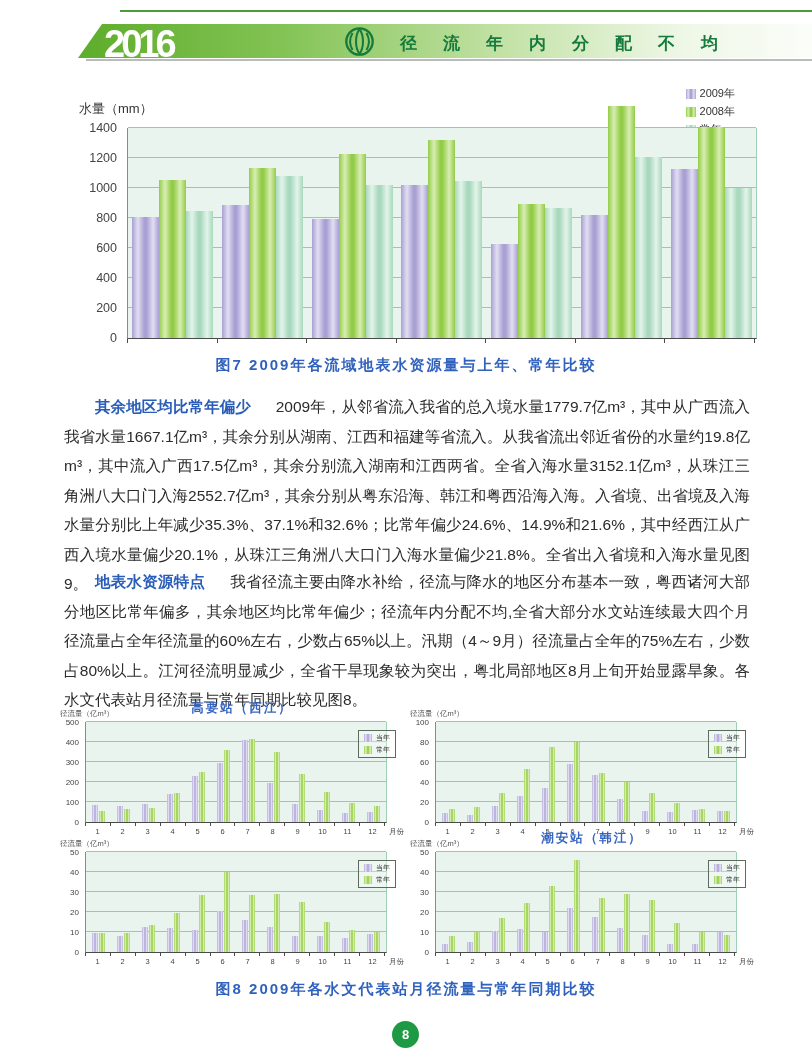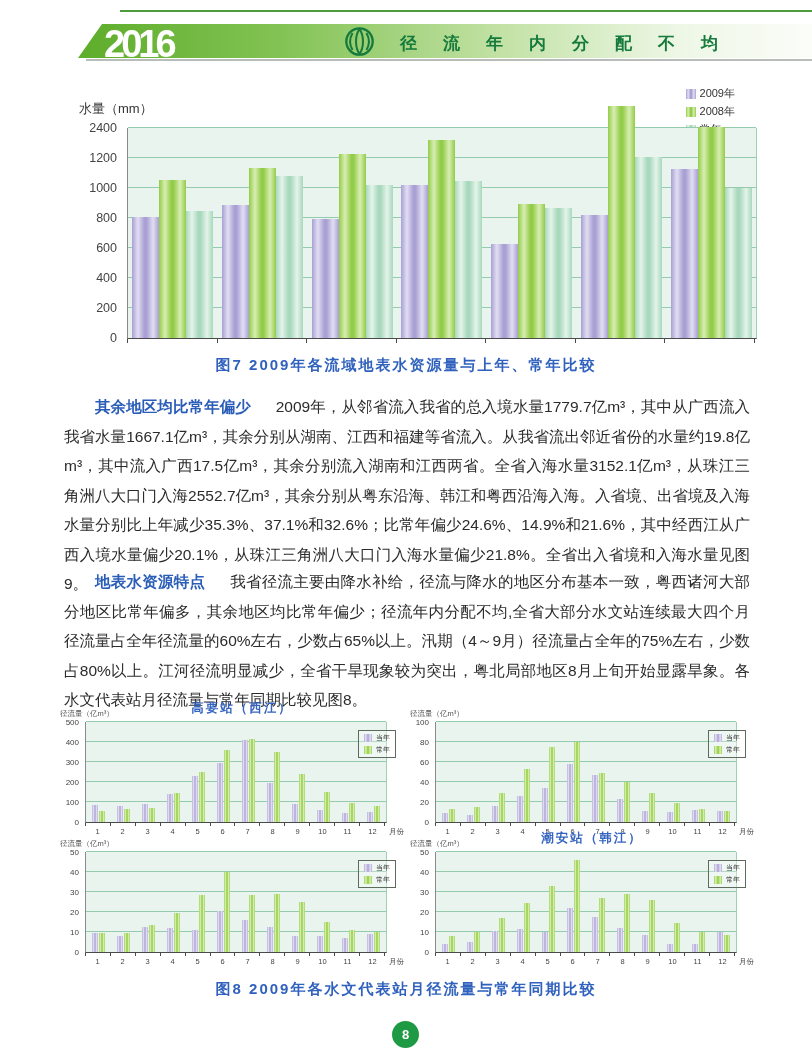--- a/index.html
+++ b/index.html
@@ -105,21 +105,21 @@
       <div class="legend-row">
         <span class="legend-icon" style="background: linear-gradient(90deg, rgb(147, 204, 72) 0%, rgb(216, 238, 178) 22%, rgb(147, 204, 72) 46%, rgb(147, 204, 72) 54%, rgb(216, 238, 178) 78%, rgb(147, 204, 72) 100%);"></span>
         <span>2008年</span>
       </div>
       <div class="legend-row">
         <span class="legend-icon" style="background: linear-gradient(90deg, rgb(168, 216, 189) 0%, rgb(228, 244, 234) 22%, rgb(168, 216, 189) 46%, rgb(168, 216, 189) 54%, rgb(228, 244, 234) 78%, rgb(168, 216, 189) 100%);"></span>
         <span>常年</span>
       </div>
     </div>
   <div class="yaxis">
-      <div class="ylab" style="bottom: 205px;">2400</div>
+      <div class="ylab" style="bottom: 205px;">1400</div>
       <div class="ylab" style="bottom: 175px;">1200</div>
       <div class="ylab" style="bottom: 145px;">1000</div>
       <div class="ylab" style="bottom: 115px;">800</div>
       <div class="ylab" style="bottom: 85px;">600</div>
       <div class="ylab" style="bottom: 55px;">400</div>
       <div class="ylab" style="bottom: 25px;">200</div>
       <div class="ylab" style="bottom: -5px;">0</div>
     </div>
   <div class="plot">
       <div class="gridline" style="bottom: 30px;"></div>

